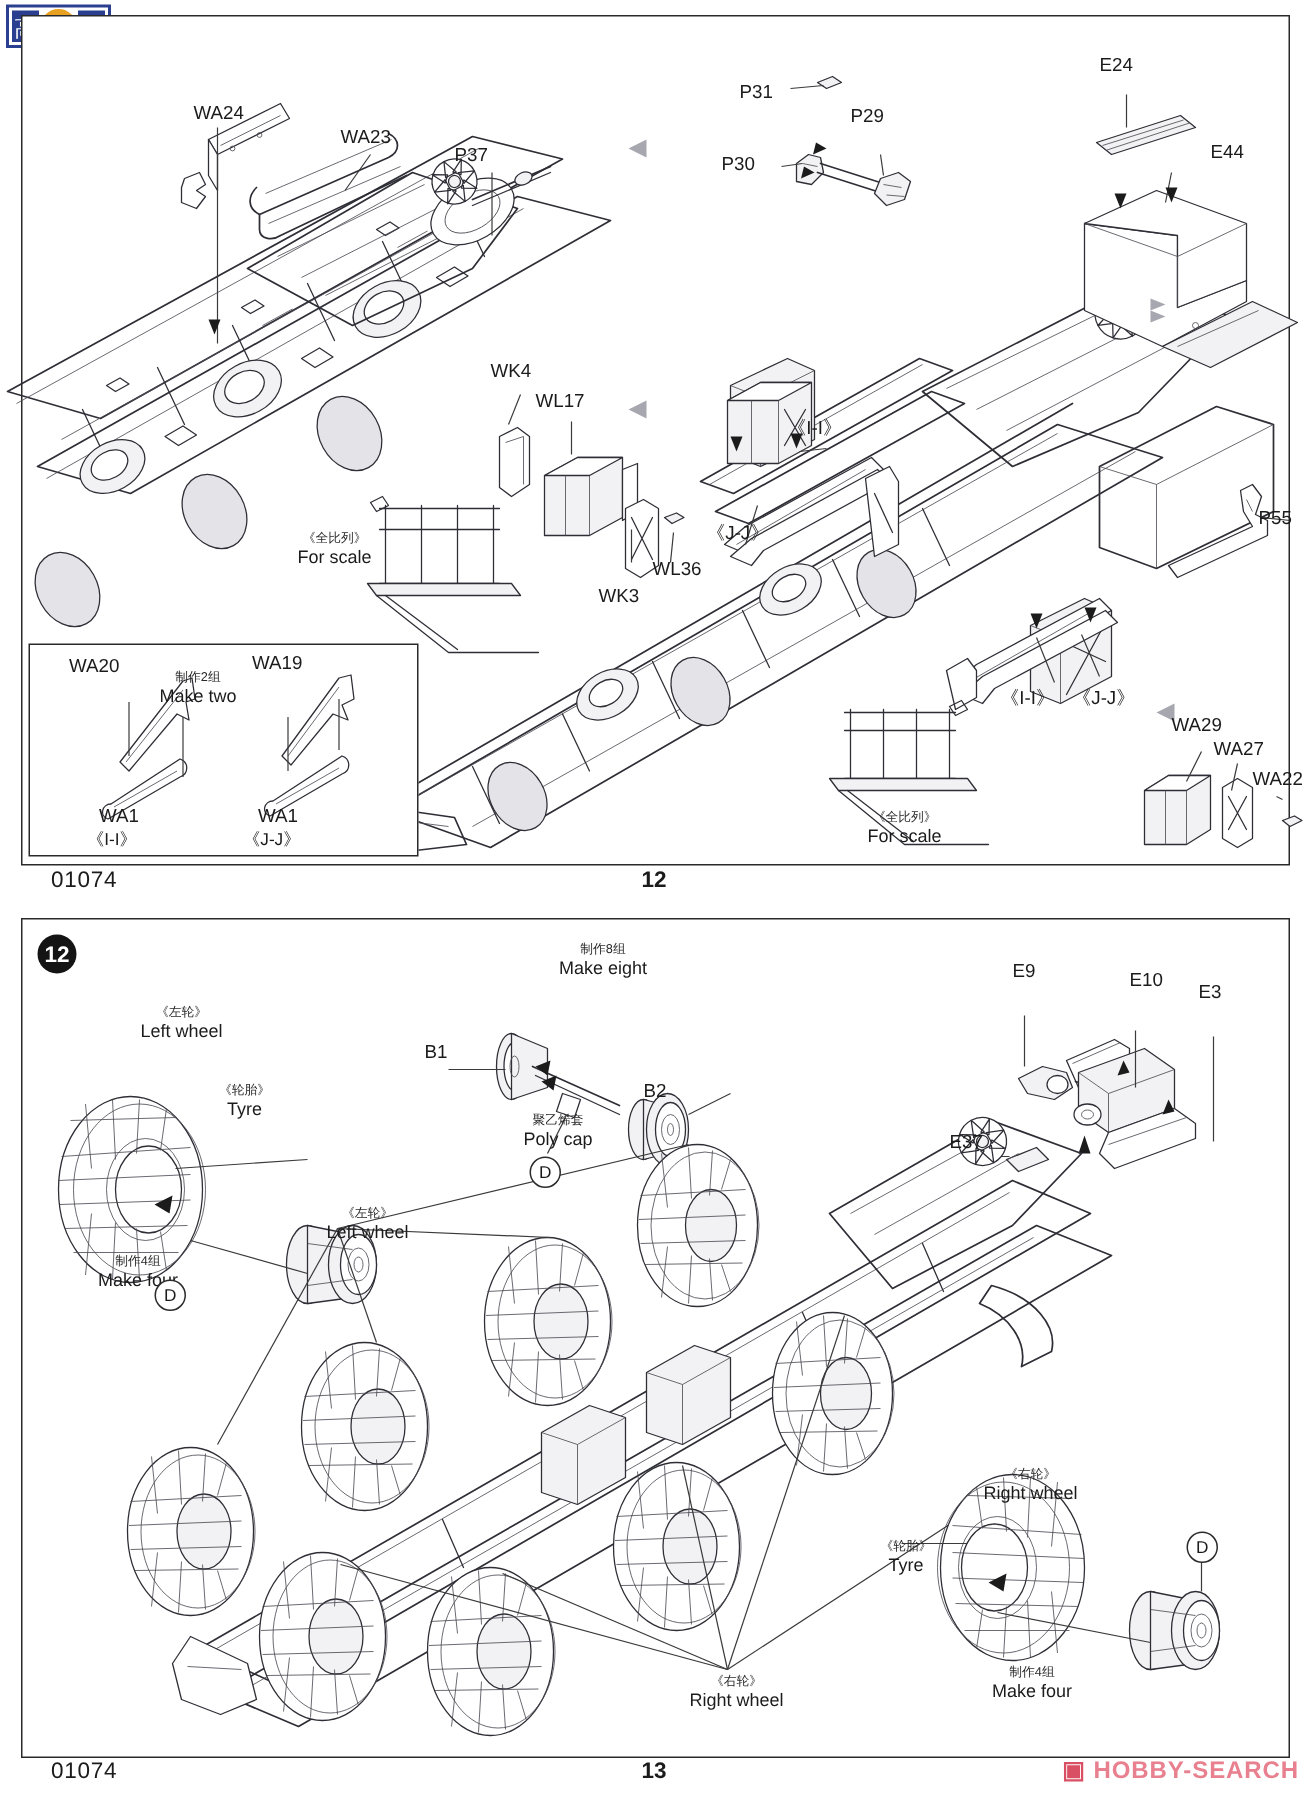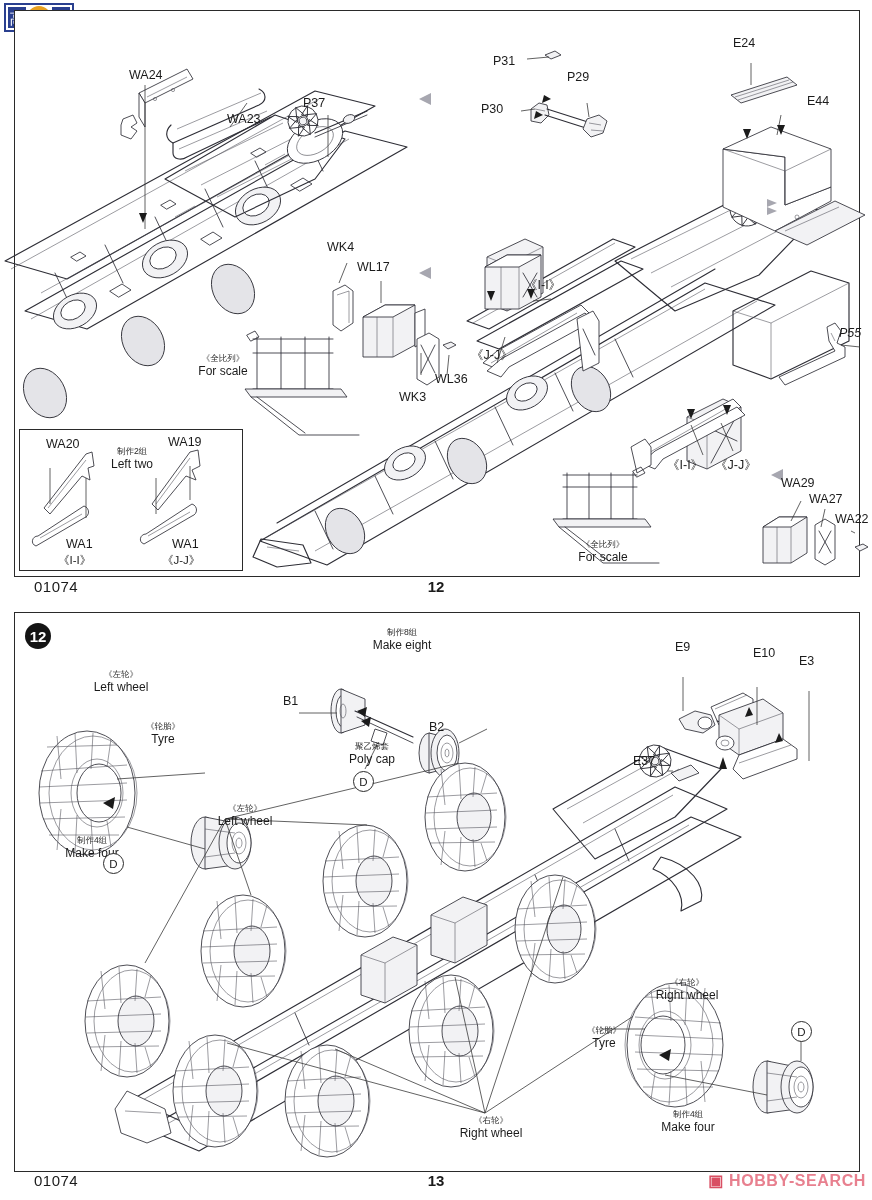--- a/index.html
+++ b/index.html
@@ -391,53 +391,53 @@
         <path d="M676 408 l-4 -10 l8 0 z"></path>
         <path d="M712 404 l-4 -10 l8 0 z"></path>
         <path d="M732 128 l-4 -10 l8 0 z"></path>
         <path d="M766 124 l-4 -10 l8 0 z"></path>
         <path d="M536 88 l-9 4 l2 -8 z"></path>
         <path d="M528 104 l-9 4 l2 -8 z"></path>
       </g>
     </svg>
 
     <div class="lbl" style="left:114px;top:58px;">WA24</div>
-    <div class="lbl" style="left:212px;top:74px;margin-top:28px;">WA23</div>
+    <div class="lbl" style="left:212px;top:74px;">WA23</div>
     <div class="lbl" style="left:288px;top:86px;">P37</div>
     <div class="lbl" style="left:478px;top:44px;">P31</div>
     <div class="lbl" style="left:466px;top:92px;">P30</div>
     <div class="lbl" style="left:552px;top:60px;">P29</div>
     <div class="lbl" style="left:718px;top:26px;">E24</div>
     <div class="lbl" style="left:756px;top:84px;margin-left:36px;">E44</div>
 
     <div class="lbl" style="left:312px;top:230px;">WK4</div>
     <div class="lbl" style="left:342px;top:250px;">WL17</div>
     <div class="lbl" style="left:384px;top:380px;">WK3</div>
     <div class="lbl" style="left:420px;top:362px;">WL36</div>
-    <div class="lbl" style="left:824px;top:316px;font-style:italic;">P55</div>
+    <div class="lbl" style="left:824px;top:328px;">P55</div>
 
     <div class="lbl" style="left:766px;top:466px;">WA29</div>
     <div class="lbl" style="left:794px;top:482px;">WA27</div>
     <div class="lbl" style="left:820px;top:502px;">WA22</div>
 
     <div class="lbl" style="left:510px;top:268px;">《I-I》</div>
     <div class="lbl" style="left:456px;top:338px;">《J-J》</div>
     <div class="lbl" style="left:652px;top:448px;">《I-I》</div>
     <div class="lbl" style="left:700px;top:448px;">《J-J》</div>
 
     <div class="stack" style="left:168px;top:342px;width:80px;">
       <span class="cn">《全比列》</span>
       <span class="en">For scale</span>
     </div>
     <div class="stack" style="left:548px;top:528px;width:80px;">
       <span class="cn">《全比列》</span>
       <span class="en">For scale</span>
     </div>
 
-    <div class="inset" style="left:4px;top:418px;width:222px;height:140px;">
+    <div class="inset" style="left:4px;top:418px;width:222px;height:140px;padding-left:36px;">
       <svg width="222" height="140" viewBox="0 0 222 140">
 
         <g>
           <path class="fillw" d="M24 78 L66 24 L72 22 L74 36 L68 38 L70 50 L62 46 L30 84 Z"></path>
           <path class="thin" d="M28 78 L66 30"></path>
           <path class="fillw" d="M18 106 C12 106 10 114 16 116 L64 88 C70 86 70 78 64 76 Z"></path>
           <path class="thin" d="M20 108 L62 84"></path>
         </g>
         <g class="lead">
           <path d="M30 38 L30 74"></path>
@@ -458,21 +458,21 @@
       <div class="lbl" style="left:26px;top:8px;">WA20</div>
       <div class="lbl" style="left:46px;top:108px;">WA1</div>
       <div class="lbl" style="left:38px;top:124px;font-size:11.5px;">《I-I》</div>
 
       <div class="lbl" style="left:148px;top:6px;">WA19</div>
       <div class="lbl" style="left:152px;top:108px;">WA1</div>
       <div class="lbl" style="left:142px;top:124px;font-size:11.5px;">《J-J》</div>
 
       <div class="stack" style="left:82px;top:16px;width:60px;">
         <span class="cn">制作2组</span>
-        <span class="en">Left two</span>
+        <span class="en">Make two</span>
       </div>
     </div>
   </div>
 
   <div class="footer" id="footer-12">
     <span class="kit">01074</span>
     <span class="pageno">12</span>
   </div>
 
   <div class="panel" id="panel-13">

